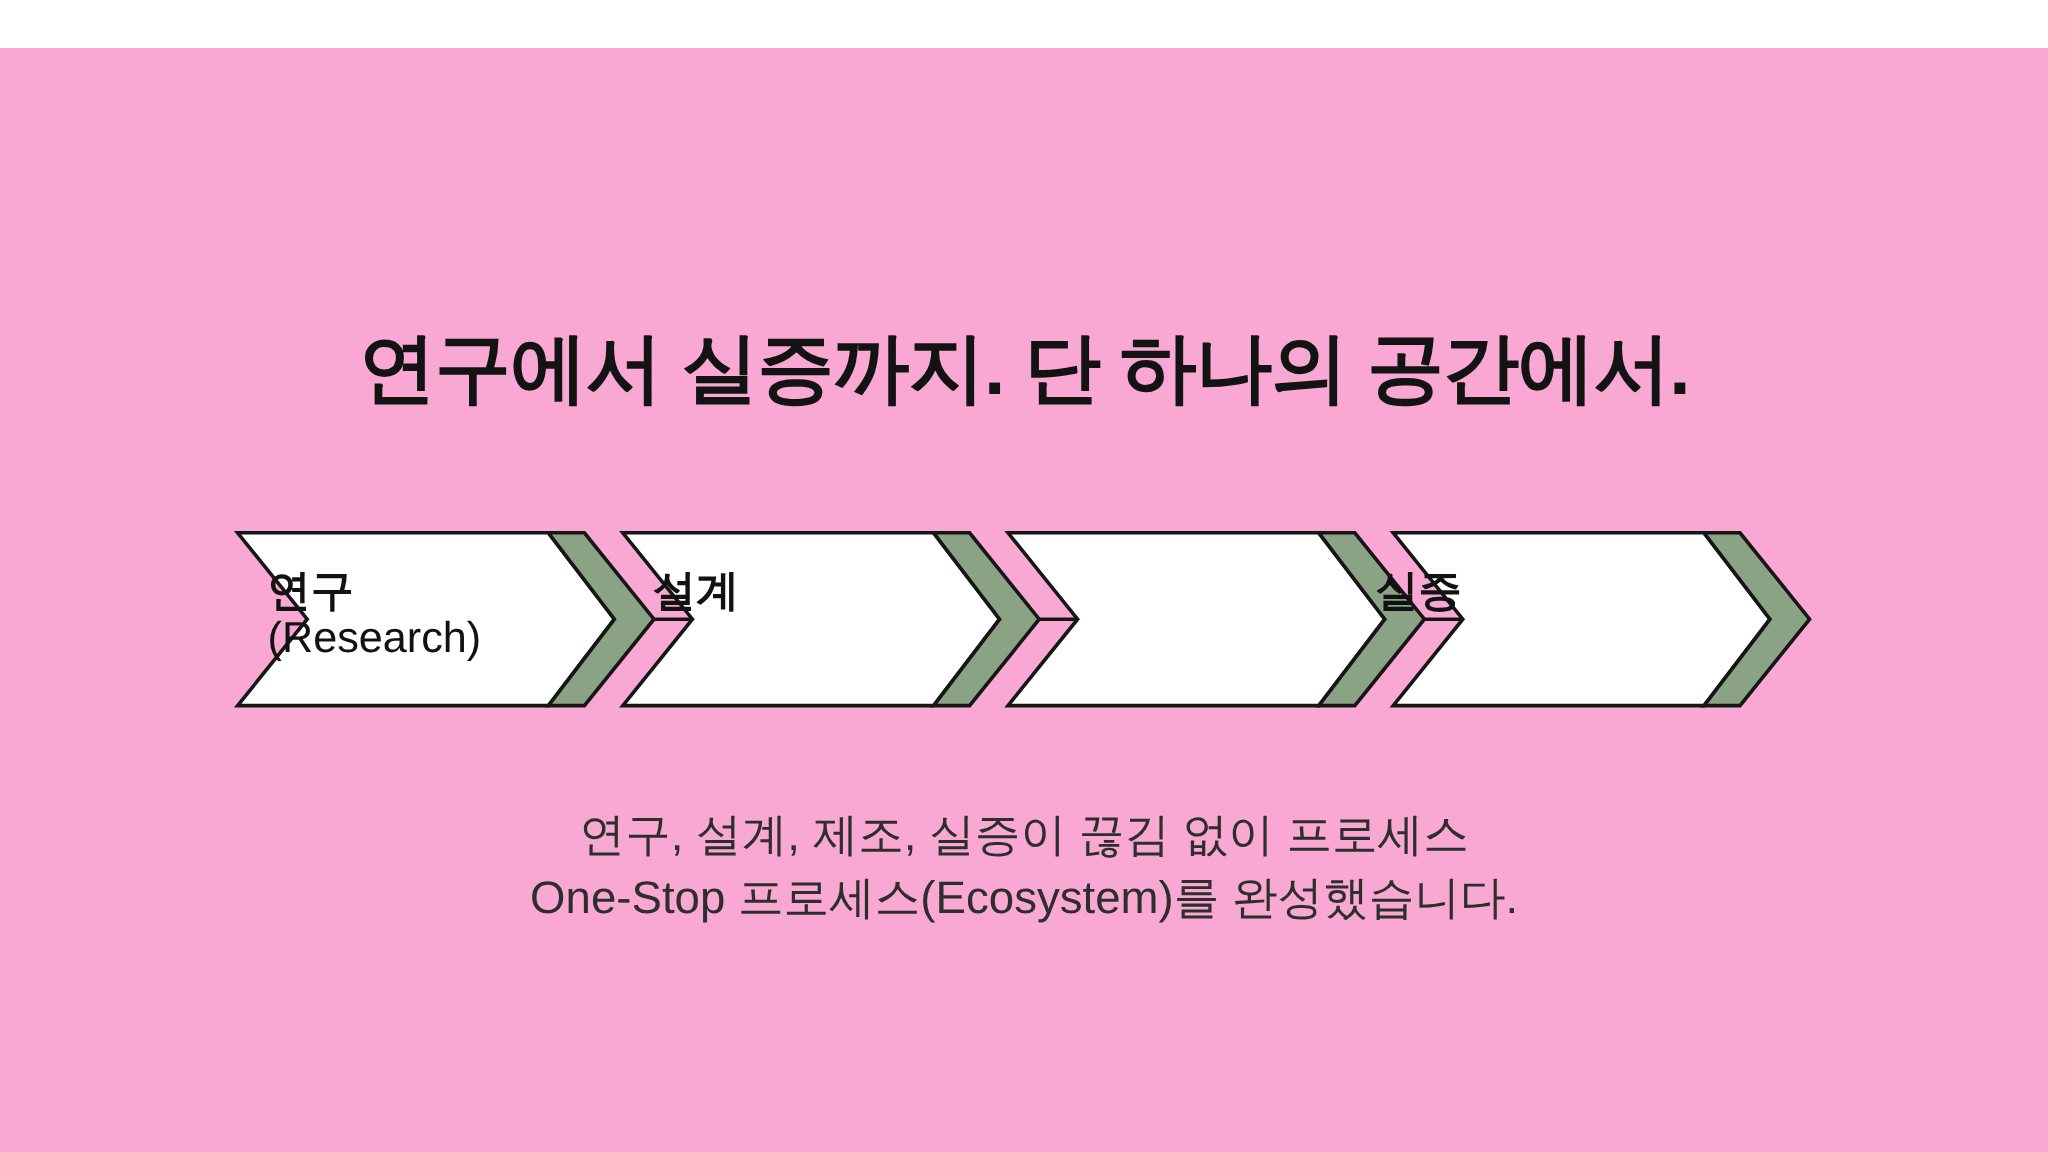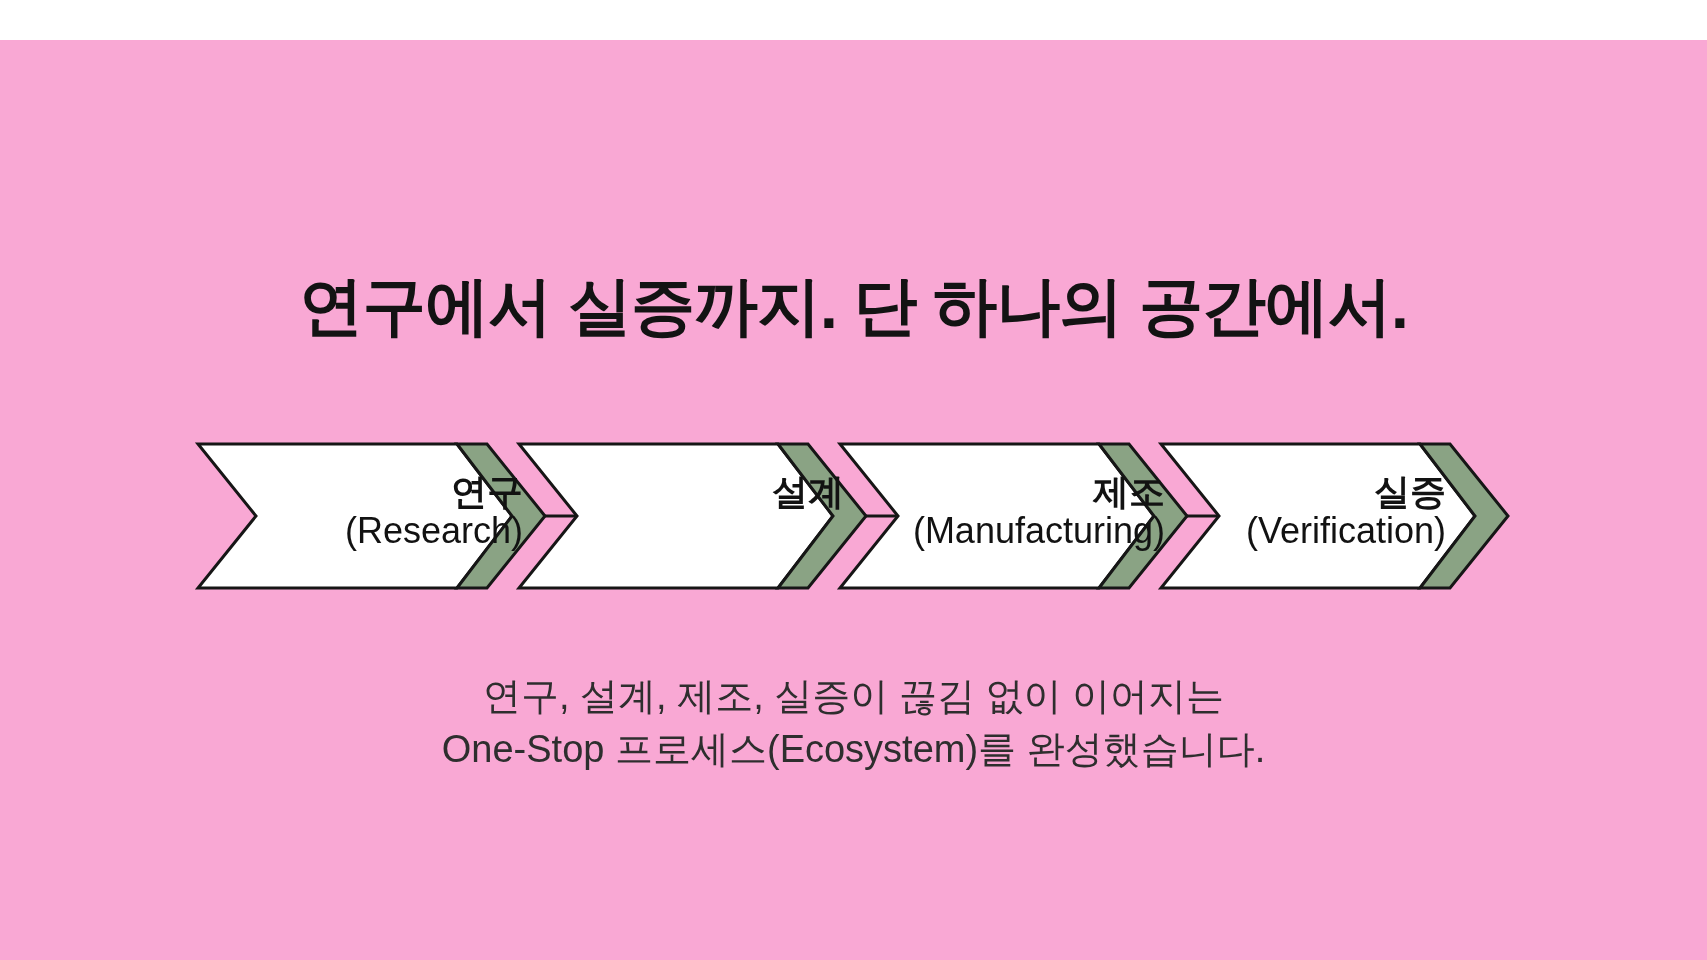--- a/index.html
+++ b/index.html
@@ -39,21 +39,21 @@
   .flow-svg polygon, .flow-svg line {
     stroke: #161616;
     stroke-width: 3;
     stroke-linejoin: miter;
   }
   .arrow-body { fill: #ffffff; }
   .step-label {
     position: absolute;
     top: 430px;
     width: 300px;
-    text-align: right;
+    text-align: left;
     color: #121212;
   }
   .step-label .ko {
     font-size: 36px;
     font-weight: 700;
     line-height: 44px;
   }
   .step-label .en {
     font-size: 36px;
     font-weight: 400;
@@ -104,27 +104,22 @@
     </g>
   </svg>
 
   <div class="step-label" style="left:223px">
     <div class="ko">연구</div>
     <div class="en">(Research)</div>
   </div>
   <div class="step-label" style="left:544px">
     <div class="ko">설계</div>
   </div>
-  <div class="step-label" style="left:865px">
-    <div class="ko">제조</div>
-    <div class="en">(Manufacturing)</div>
-  </div>
   <div class="step-label" style="left:1146px">
     <div class="ko">실증</div>
-    <div class="en">(Verification)</div>
   </div>
 
   <div class="caption">
-    <div>연구, 설계, 제조, 실증이 끊김 없이 이어지는</div>
+    <div>연구, 설계, 제조, 실증이 끊김 없이 프로세스</div>
     <div>One-Stop 프로세스(Ecosystem)를 완성했습니다.</div>
   </div>
 
 </div>
 
 </body></html>

